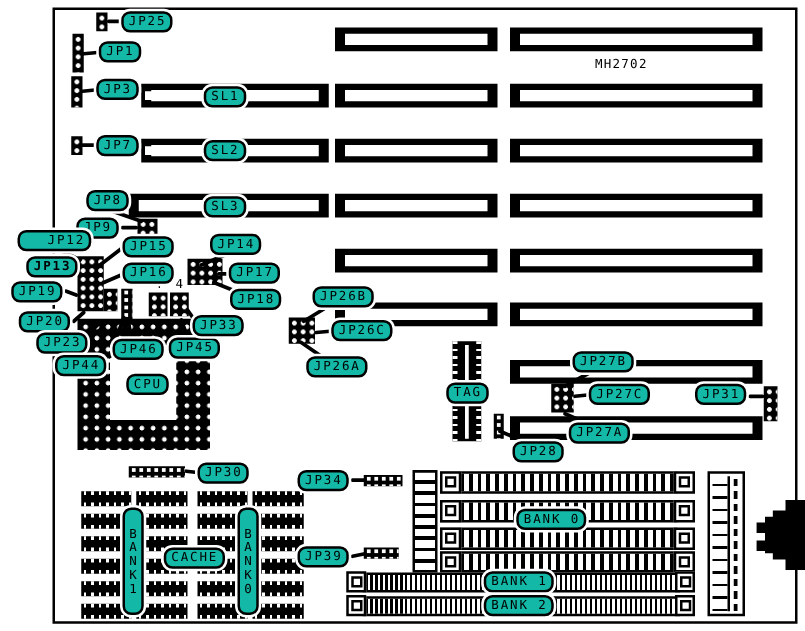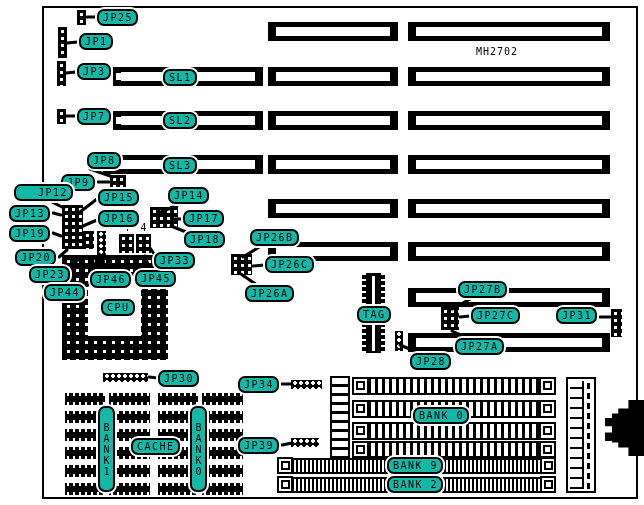--- a/index.html
+++ b/index.html
@@ -227,34 +227,34 @@
       <line x1="600" y1="317" x2="610" y2="317"></line>
     </g>
   </svg>
 
   <div class="callout" style="left:163px;top:69px;">SL1</div>
   <div class="callout" style="left:163px;top:112px;">SL2</div>
   <div class="callout" style="left:163px;top:157px;">SL3</div>
   <div class="callout" style="left:101px;top:299px;">CPU</div>
   <div class="callout" style="left:357px;top:306px;">TAG</div>
   <div class="callout" style="left:413px;top:407px;">BANK 0</div>
-  <div class="callout" style="left:387px;top:457px;">BANK 9</div>
+  <div class="callout" style="left:387px;top:457px;">BANK 1</div>
   <div class="callout" style="left:387px;top:476px;">BANK 2</div>
   <div class="callout" style="left:131px;top:438px;">CACHE</div>
   <div class="callout vert" style="left:98px;top:406px;height:76px;">BANK1</div>
   <div class="callout vert" style="left:190px;top:406px;height:76px;">BANK0</div>
 
   <div class="callout" style="left:97px;top:9px;">JP25</div>
   <div class="callout" style="left:79px;top:33px;">JP1</div>
   <div class="callout" style="left:77px;top:63px;">JP3</div>
   <div class="callout" style="left:77px;top:108px;">JP7</div>
-  <div class="callout" style="left:87px;top:152px;">JP8</div>
+  <div class="callout" style="left:69px;top:152px;">JP8</div>
   <div class="callout" style="left:61px;top:174px;">JP9</div>
   <div class="callout" style="left:14px;top:184px;padding-left:22px;">JP12</div>
-  <div class="callout" style="left:9px;top:205px;">JP13</div>
+  <div class="callout" style="left:21px;top:205px;font-weight:bold;">JP13</div>
   <div class="callout" style="left:9px;top:225px;">JP19</div>
   <div class="callout" style="left:98px;top:189px;">JP15</div>
   <div class="callout" style="left:98px;top:210px;">JP16</div>
   <div class="callout" style="left:168px;top:187px;">JP14</div>
   <div class="callout" style="left:183px;top:210px;">JP17</div>
   <div class="callout" style="left:184px;top:231px;">JP18</div>
   <div class="callout" style="left:15px;top:249px;">JP20</div>
   <div class="callout" style="left:29px;top:266px;">JP23</div>
   <div class="callout" style="left:44px;top:284px;">JP44</div>
   <div class="callout" style="left:90px;top:271px;">JP46</div>

